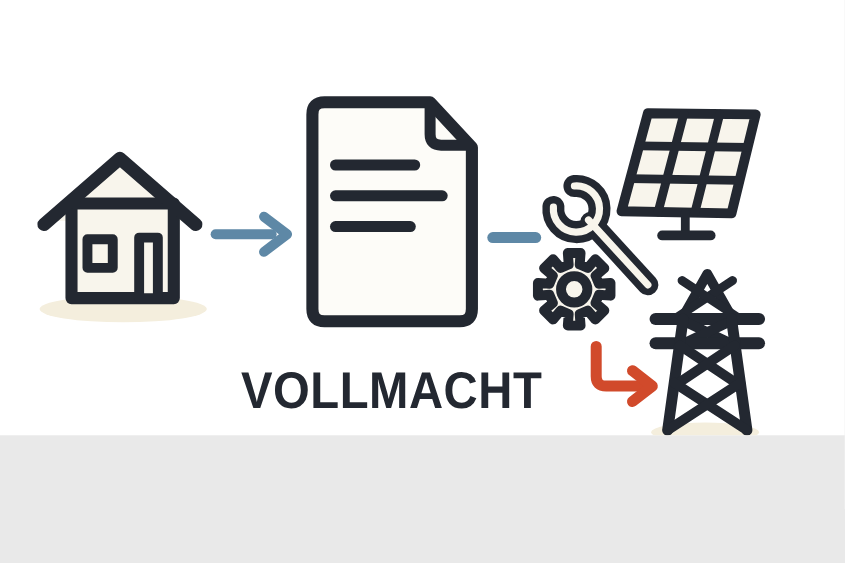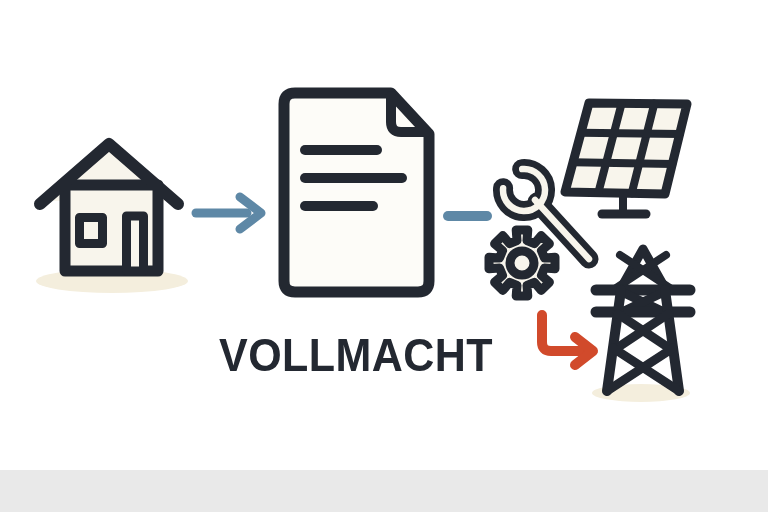--- a/index.html
+++ b/index.html
@@ -7,21 +7,21 @@
     --ink:#232831;
     --paper-fill:#f8f5ec;
     --doc-fill:#fdfcf8;
     --shadow:#f4eedd;
     --blue:#5e88a6;
     --red:#d14a2b;
   }
   html,body{margin:0;padding:0;}
   body{background:#e9e9e9;font-family:"Liberation Sans",sans-serif;}
   .canvas{
-    width:768px;height:470px;
+    width:768px;height:396px;
     background:var(--background);
     position:relative;overflow:hidden;
   }
   .ln{fill:none;stroke-linecap:round;stroke-linejoin:round;}
   .s-ink{stroke:var(--ink);}
   .f-paper{fill:var(--paper-fill);}
   .f-doc{fill:var(--doc-fill);}
   .f-shadow{fill:var(--shadow);}
   .s-blue{stroke:var(--blue);}
   .s-red{stroke:var(--red);}

